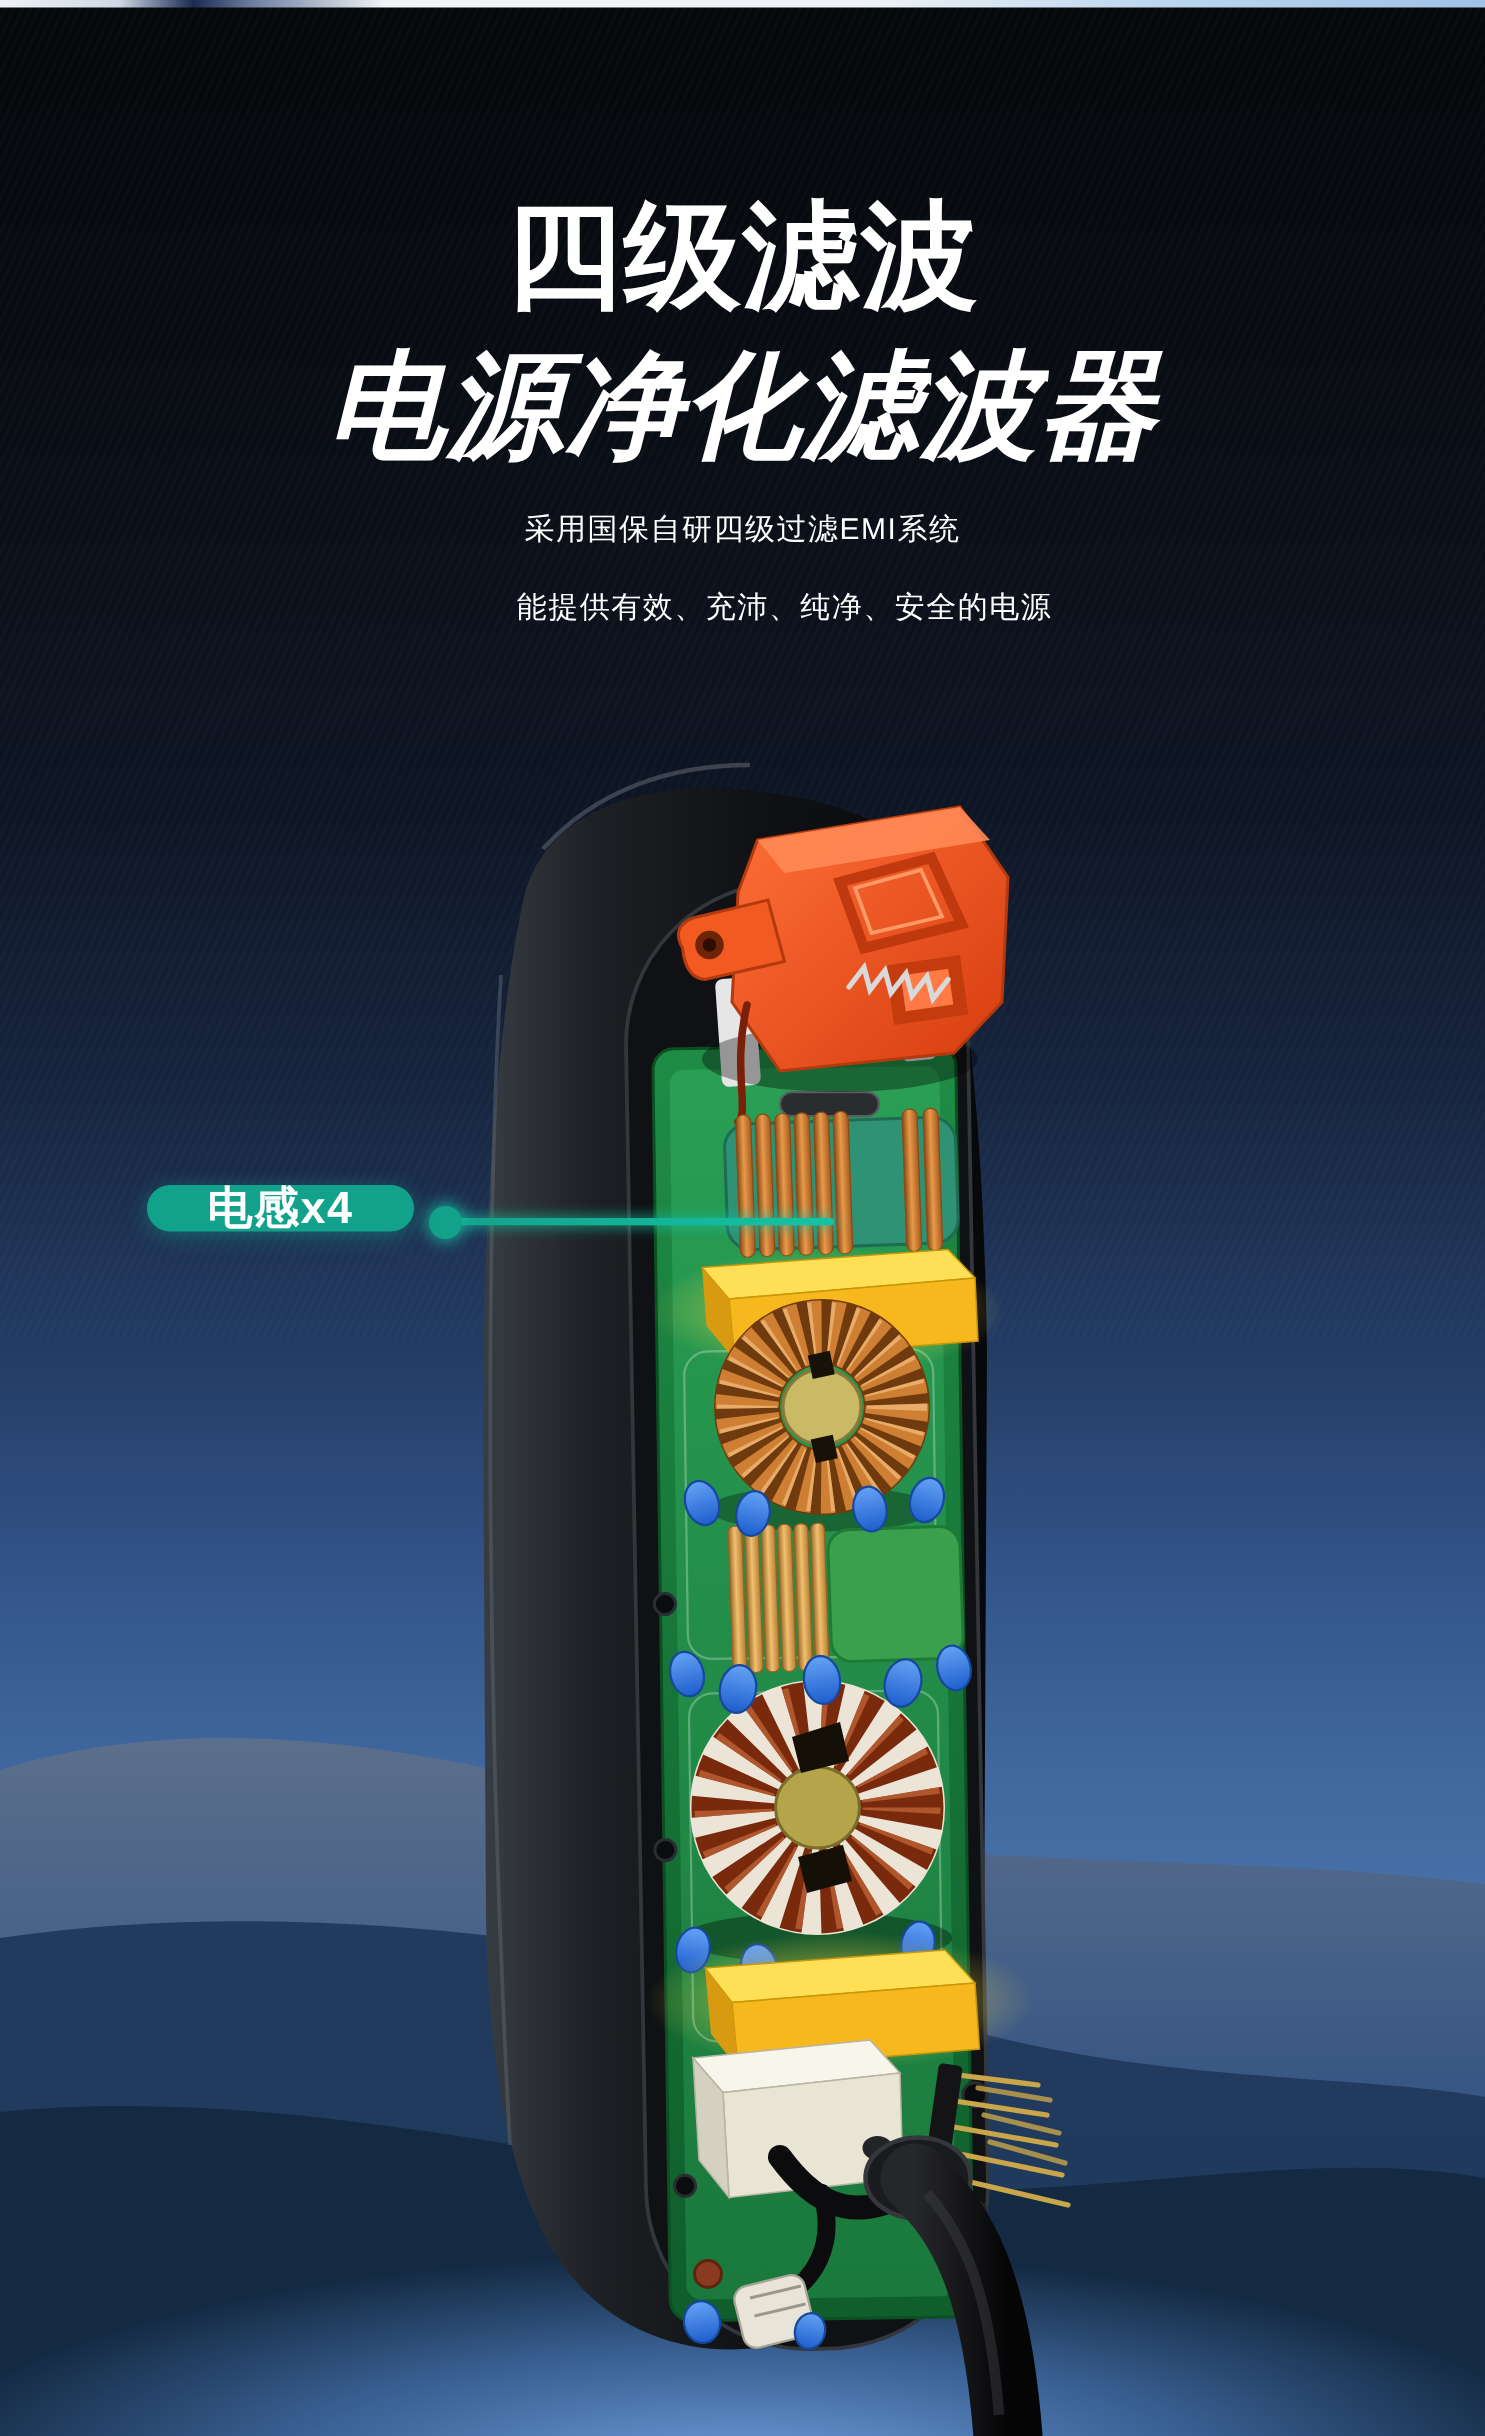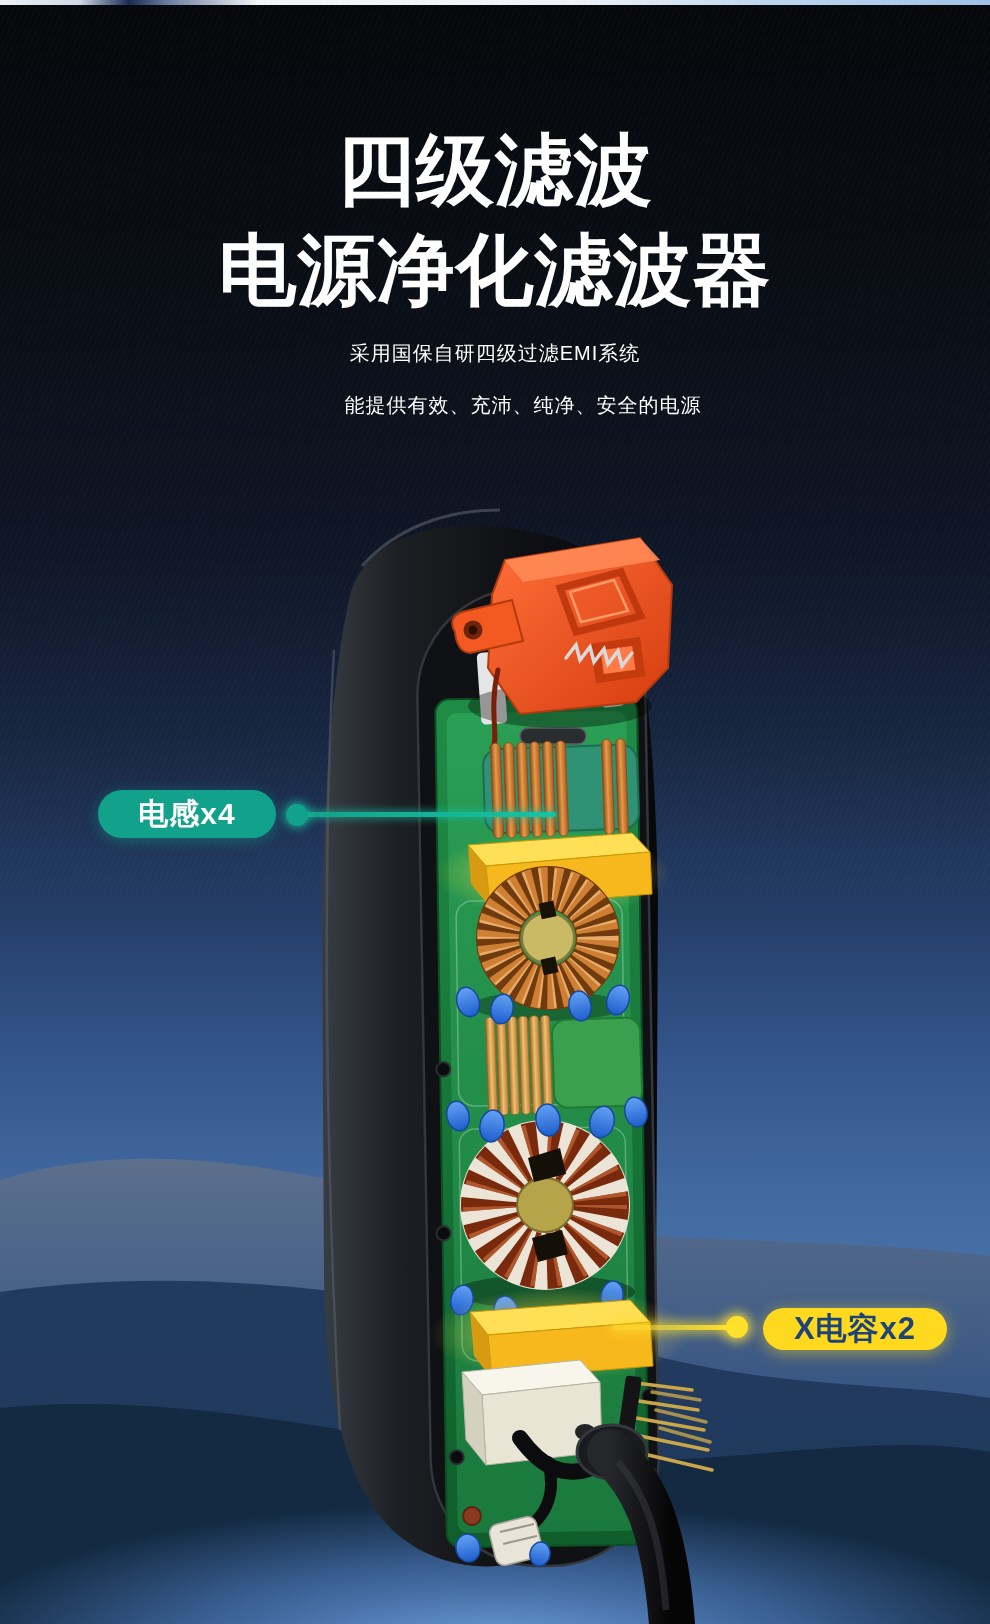--- a/index.html
+++ b/index.html
@@ -16,37 +16,37 @@
     content:"";position:absolute;inset:0 0 45% 0;pointer-events:none;
     background:repeating-linear-gradient(115deg, rgba(255,255,255,.016) 0 2px, rgba(0,0,0,0) 2px 5px);
   }
   .top-strip{
     position:absolute;top:0;left:0;width:990px;height:5px;z-index:6;
     background:linear-gradient(90deg,#eef2f6 0%,#cfd9e6 8%,#1a2a52 13%,#6d7fa0 17%,#f2f5f8 26%,#eef2f6 58%,#bcd6ee 78%,#9fc2e8 100%);
   }
   .hero{position:absolute;left:0;top:0;width:990px;text-align:center;color:#fff;z-index:5;}
   .title-line{position:absolute;left:0;width:990px;font-weight:900;font-size:78px;line-height:94px;letter-spacing:1px;}
   .title-1{top:123px;}
-  .title-2{top:223px;}
+  .title-2{top:223px;font-style:italic;}
   .sub-line{position:absolute;left:0;width:990px;font-weight:500;font-size:20px;line-height:30px;letter-spacing:1px;}
   .sub-1{top:338px;}
   .sub-2{top:390px;padding-left:28px;}
   .bg-waves,.product-svg{position:absolute;left:0;top:0;width:990px;height:1624px;}
   .bg-waves{z-index:1;}
   .product-svg{z-index:2;}
   .callout{position:absolute;z-index:4;}
   .pill{
     position:absolute;display:flex;align-items:center;justify-content:center;
     border-radius:26px;font-weight:700;font-size:30px;letter-spacing:1px;white-space:nowrap;
   }
   .dot{position:absolute;width:22px;height:22px;border-radius:50%;}
   .cline{position:absolute;border-radius:3px;}
   
   .co-inductor{left:98px;top:786px;width:460px;height:58px;}
-  .co-inductor .pill{left:0;top:4px;width:178px;height:48px;background:#12A28B;color:#fff;box-shadow:0 3px 14px rgba(18,162,139,.45);}
+  .co-inductor .pill{left:0;top:4px;width:178px;height:31px;background:#12A28B;color:#fff;box-shadow:0 3px 14px rgba(18,162,139,.45);}
   .co-inductor .dot{left:188px;top:18px;background:#12A28B;box-shadow:0 0 10px 2px rgba(24,190,160,.8);}
   .co-inductor .cline{left:206px;top:26px;width:252px;height:5px;background:linear-gradient(90deg,#12A28B,#17c3a4);box-shadow:0 0 9px 1px rgba(24,190,160,.75);}
   
   .co-ycap{left:28px;top:1097px;width:480px;height:56px;}
   .co-ycap .pill{left:0;top:3px;width:178px;height:46px;background:#1878F6;color:#fff;box-shadow:0 3px 14px rgba(24,120,246,.5);}
   .co-ycap .dot{left:186px;top:15px;background:#1878F6;box-shadow:0 0 10px 2px rgba(50,140,255,.85);}
   .co-ycap .cline{left:204px;top:23px;width:274px;height:5px;background:linear-gradient(90deg,#1878F6,#3f92ff);box-shadow:0 0 9px 1px rgba(60,150,255,.8);}
   
   .co-xcap{left:612px;top:1303px;width:340px;height:52px;}
   .co-xcap .cline{left:0;top:22px;width:118px;height:5px;background:linear-gradient(90deg,rgba(255,225,60,.55),#FFE12B);box-shadow:0 0 12px 2px rgba(255,220,45,.85);}
@@ -288,21 +288,14 @@
 
   <div class="callout co-inductor">
     <span class="cline"></span>
     <span class="dot"></span>
     <div class="pill">
       <span>电感x4</span>
     </div>
   </div>
 
 
-  <div class="callout co-xcap">
-    <span class="cline"></span>
-    <span class="dot"></span>
-    <div class="pill">
-      <span>X电容x2</span>
-    </div>
-  </div>
 
 </div>
 
 </body></html>

